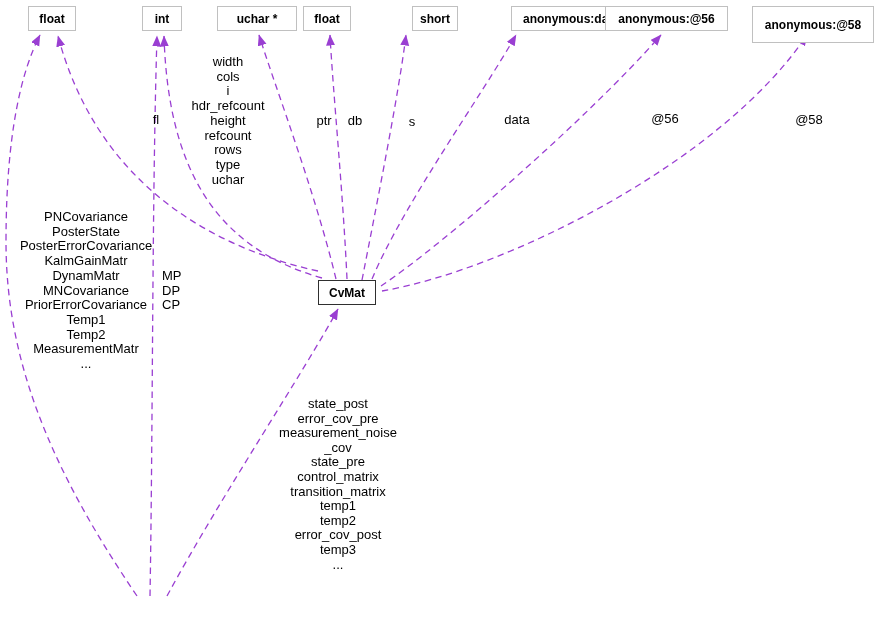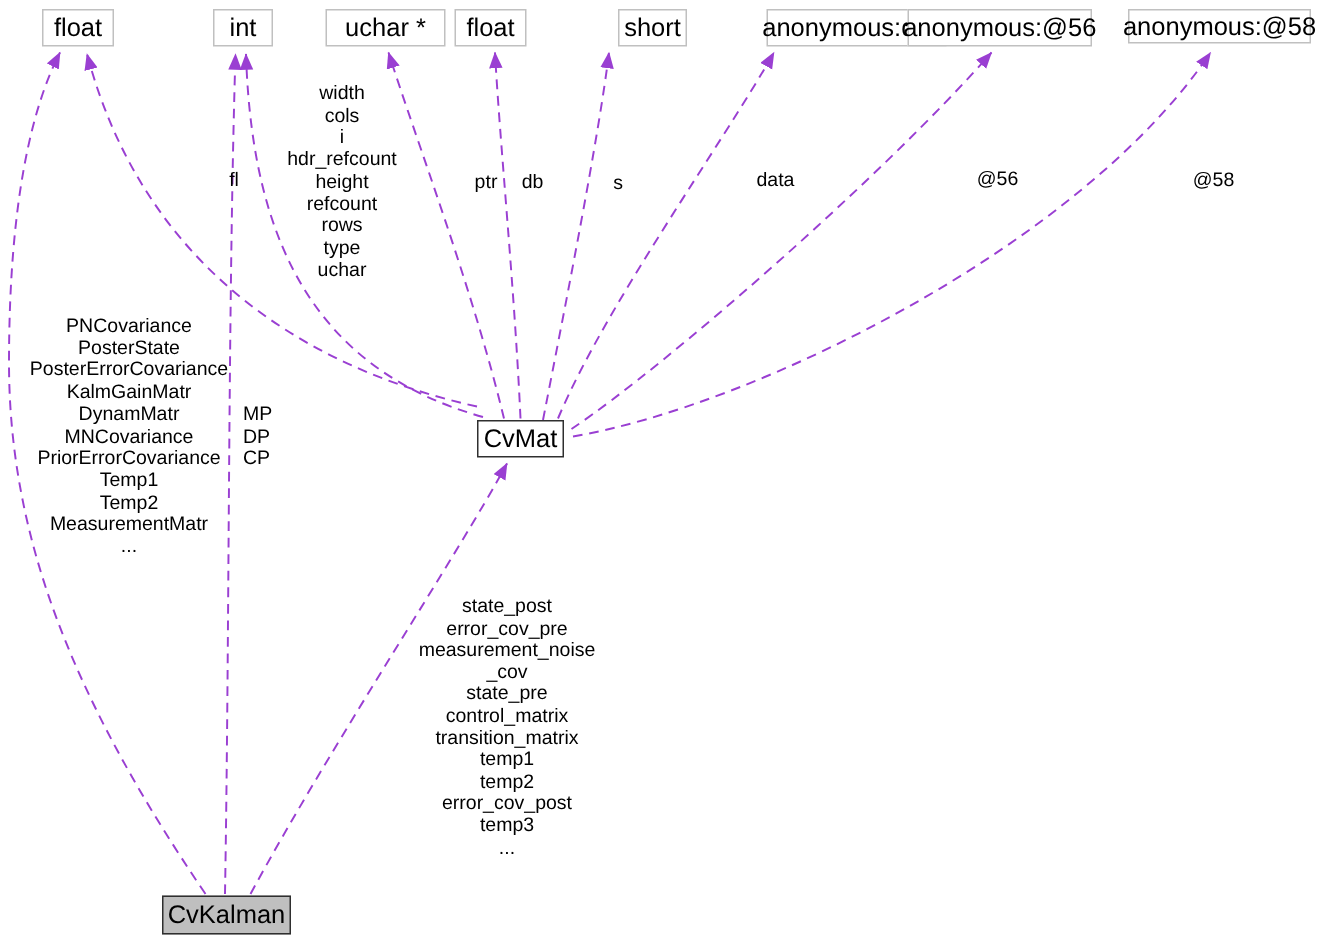--- a/index.html
+++ b/index.html
@@ -9,21 +9,21 @@
   html,body{margin:0;padding:0;}
   body{background:var(--bg);font-family:"Liberation Sans","DejaVu Sans",sans-serif;}
   .diagram{position:relative;width:878px;height:629px;background:var(--bg);overflow:hidden;}
   .edges{position:absolute;left:0;top:0;}
   .edge{fill:none;stroke:var(--edge);stroke-width:1.3;stroke-dasharray:6.5 4.5;}
   .ah{fill:var(--edge);}
   .node{
     position:absolute;box-sizing:border-box;background:#fff;
     border:1px solid var(--node-border);
     display:flex;align-items:center;justify-content:center;
-    font-size:17px;color:var(--text);white-space:nowrap;cursor:pointer;
+    font-size:12px;color:var(--text);white-space:nowrap;cursor:pointer;font-weight:bold;
   }
   .node.emph{border:1.5px solid var(--emph-border);}
   .node.hl{background:var(--hl-fill);border:1.5px solid var(--emph-border);}
   .elabel{
     position:absolute;font-size:13px;line-height:14.7px;color:var(--text);
     white-space:pre-line;text-align:center;transform:translateX(-50%);
   }
   .elabel.left{transform:none;text-align:left;}
   .elabel.lh146{line-height:14.6px;}
 </style>
@@ -51,23 +51,22 @@
     <path class="edge" marker-end="url(#arrow)" d="M382,291 C505,270 722,162 807,35"></path>
   </svg>
 
   <div class="node" style="left:28px;top:6px;width:48px;height:25px;">float</div>
   <div class="node" style="left:142px;top:6px;width:40px;height:25px;">int</div>
   <div class="node" style="left:217px;top:6px;width:80px;height:25px;">uchar *</div>
   <div class="node" style="left:303px;top:6px;width:48px;height:25px;">float</div>
   <div class="node" style="left:388px;top:6px;width:46px;height:25px;margin-left:24px;">short</div>
   <div class="node" style="left:463px;top:6px;width:120px;height:25px;margin-left:48px;">anonymous:data</div>
   <div class="node" style="left:605px;top:6px;width:123px;height:25px;">anonymous:@56</div>
-  <div class="node" style="left:752px;top:6px;width:122px;height:23px;">anonymous:@58</div>
+  <div class="node" style="left:752px;top:6px;width:122px;height:37px;">anonymous:@58</div>
   <div class="node emph" style="left:318px;top:280px;width:58px;height:25px;">CvMat</div>
-  <div class="node hl" style="left:108px;top:597px;width:86px;height:26px;">CvKalman</div>
 
   <div class="elabel" style="left:86px;top:210px;">PNCovariance
 PosterState
 PosterErrorCovariance
 KalmGainMatr
 DynamMatr
 MNCovariance
 PriorErrorCovariance
 Temp1
 Temp2

